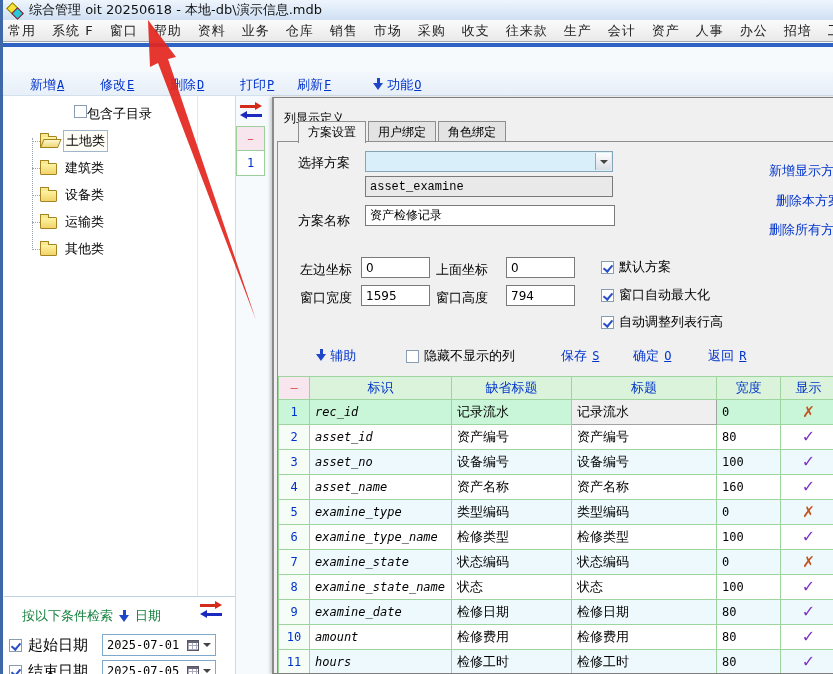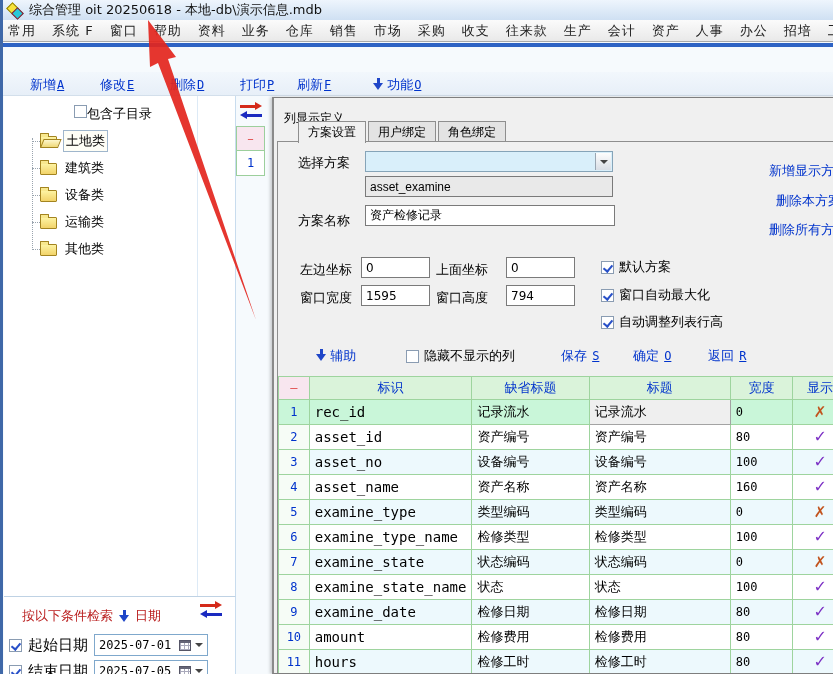--- a/index.html
+++ b/index.html
@@ -73,26 +73,26 @@
 
   
   .cb { position:relative; width:13px; height:13px; background:#fff; border:1px solid #8a9cb2;
     display:inline-block; flex:0 0 13px; cursor:pointer; }
   .cb.checked::after { content:''; position:absolute; left:3px; top:1px; width:4px; height:7px;
     border:solid #2850c8; border-width:0 2px 2px 0; transform:rotate(40deg); }
 
   
   .filterpanel { position:absolute; left:4px; top:500px; width:232px; height:78px; background:#fff;
     border-top:1px solid #bfd2e4; border-right:1px solid #c8dcee; }
-  .f-title { position:absolute; left:18px; top:10px; color:#b91c1c; font-size:13px; display:flex; gap:6px; align-items:center; }
+  .f-title { position:absolute; left:18px; top:10px; color:#15803d; font-size:13px; display:flex; gap:6px; align-items:center; }
   .f-swap { position:absolute; right:12px; top:5px; }
   .f-row { position:absolute; left:5px; display:flex; align-items:center; gap:6px; }
   .f-label { font-size:15px; }
   .date-field { position:relative; width:114px; height:22px; background:#fff; border:1px solid #7fa8cc;
-    display:flex; align-items:center; padding:0 4px; }
+    display:flex; align-items:center; padding:0 4px; margin-left:8px; }
   .date-field .dval { font-family:"DejaVu Sans Mono",monospace; font-size:12px; flex:1; }
   .cal { width:12px; height:11px; border:1px solid #556; background:
       linear-gradient(#667 2px, transparent 2px),
       repeating-linear-gradient(90deg,#aab 0 1px, transparent 1px 4px),
       repeating-linear-gradient(0deg,#aab 0 1px, transparent 1px 4px); background-color:#fff; margin-right:4px; }
   .tri-dn { width:0; height:0; border-top:4px solid #444; border-left:4px solid transparent; border-right:4px solid transparent; }
 
   
   .strip { position:absolute; left:236px; top:0; width:36px; height:100%; }
   .strip .swap { position:absolute; left:3px; top:7px; }
@@ -111,32 +111,32 @@
   .dtab.active { background:#f0f0f0; position:relative; z-index:2; height:22px; }
   .dlg-panel { position:absolute; left:3px; top:43px; width:572px; height:534px; background:#f0f0f0;
     border:1px solid #8e8e8e; }
 
   .lbl { position:absolute; font-size:13px; color:#000; white-space:nowrap; }
   .combo { position:absolute; left:87px; top:9px; width:248px; height:21px; background:#d9effa; border:1px solid #86a4b8; }
   .combo .dd-btn { position:absolute; right:1px; top:1px; bottom:1px; width:16px;
     background:linear-gradient(#fdfdfd,#d9dee5); border-left:1px solid #9aa6b2; display:flex; align-items:center; justify-content:center; cursor:pointer; }
   .field { position:absolute; height:21px; border:1px solid #7a7a7a; background:#fff; font-size:12px;
     display:flex; align-items:center; padding:0 4px; white-space:nowrap; }
-  .field.gray { background:#e9e9e9; font-family:Liberation Sans, sans-serif; }
+  .field.gray { background:#e9e9e9; font-family:Liberation Mono, monospace; }
   .dlg-link { position:absolute; color:#0033cc; font-size:13px; white-space:nowrap; cursor:pointer; }
   .opt { position:absolute; display:flex; align-items:center; gap:5px; font-size:13px; white-space:nowrap; }
   .alink { position:absolute; color:#0033cc; font-size:13px; white-space:nowrap; cursor:pointer; }
 
   
   .dtable { position:absolute; left:0; top:234px; border-collapse:collapse; table-layout:fixed; background:#fff; }
   .dtable td { border:1px solid #9ed49e; overflow:hidden; white-space:nowrap; padding:0 5px; font-size:13px; height:25px; }
   .dtable tr.hd td { background:#daf3da; color:#0033cc; text-align:center; height:23px; padding:0 2px; }
   .dtable tr.hd td.c-no { background:#f8e6ef; color:#e04848; }
   .dtable td.c-no { text-align:center; background:#f6fcf6; color:#0033cc; font-family:"DejaVu Sans Mono",monospace; font-size:12px; }
-  .dtable td.c-id { font-family:"DejaVu Sans Mono",monospace; font-size:14px; }
+  .dtable td.c-id { font-family:"DejaVu Sans Mono",monospace; font-size:12px;font-style:italic; }
   .dtable td.c-w { font-family:"DejaVu Sans Mono",monospace; font-size:12px; }
   .dtable td.c-s { text-align:center; padding:0; }
   .dtable tr.odd td { background:#edf9fd; }
   .dtable tr.odd td.c-no { background:#f6fcf6; }
   .dtable tr.sel td { background:#c9f6d9 !important; }
   .dtable tr.sel td.editing { background:#efefef !important; border:1px solid #a3a3a3; }
   .mark { font-weight:bold; font-size:16px; line-height:1; }
   .mk-check { color:#7b2fc4; }
   .mk-cross { color:#c2531d; font-size:15px; }
 

